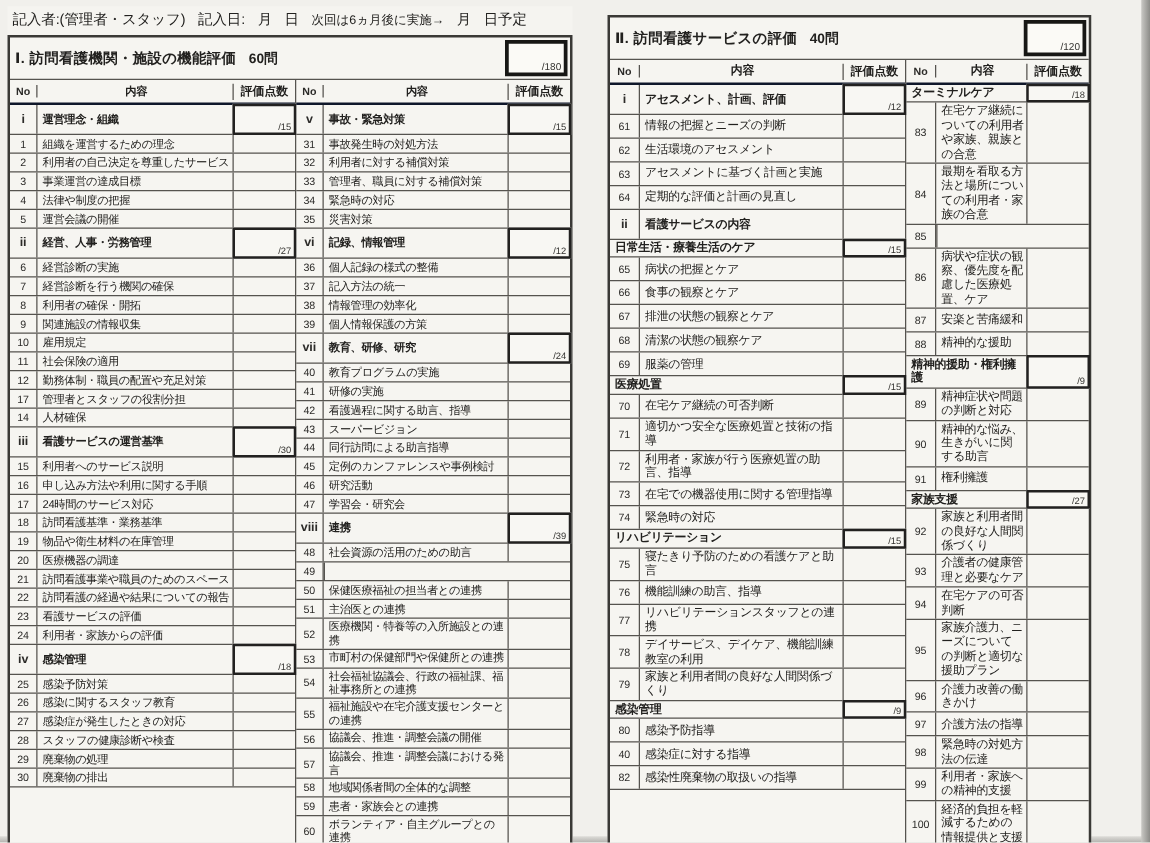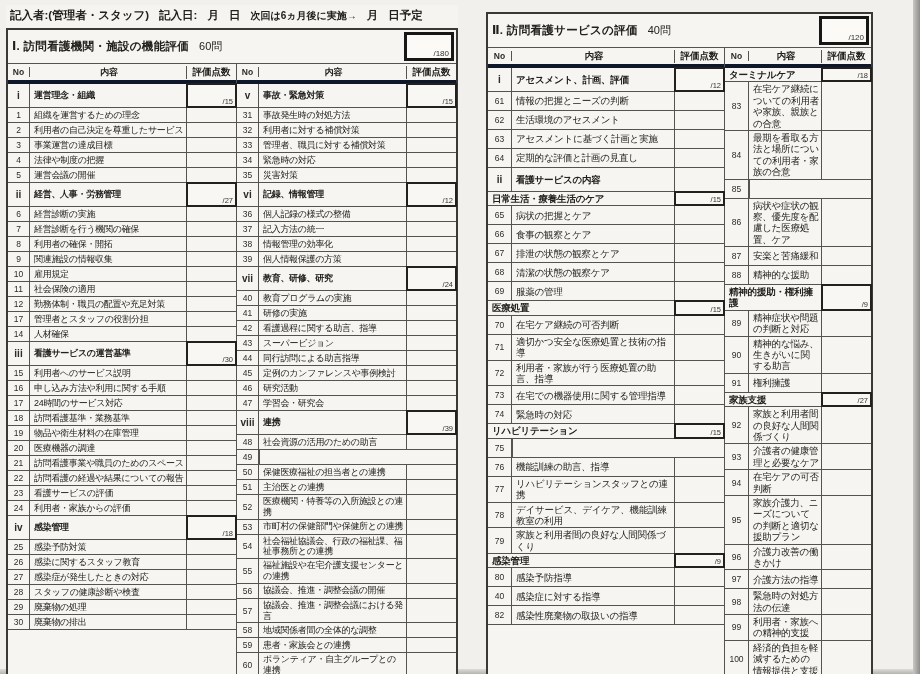--- a/index.html
+++ b/index.html
@@ -20,49 +20,49 @@
     content:""; position:absolute; left:0; bottom:0; width:100%; height:5px;
     background:linear-gradient(to bottom,#dddcd8,#b4b3af);
   }
   .page { position:absolute; background:#f5f4f0; }
   #page1 { left:6px; top:5px; width:452px; }
   #page2 { left:486px; top:12px; width:387px; }
 
   
   .formline {
     display:flex; align-items:baseline; gap:10px;
-    font-weight:bold; font-size:11.5px; padding:3px 2px 5px 4px;
+    font-weight:normal; font-size:11.5px; padding:3px 2px 5px 4px;
     white-space:nowrap;
   }
   .formline .small { font-size:10px; }
 
   .frame { border:2px solid #3a3936; background:#f6f5f1; }
 
   .titleband {
     display:flex; align-items:center; position:relative;
     min-height:34px; border-bottom:1px solid #55534f; padding:2px 4px;
   }
   .titleband .ttl { font-weight:bold; font-size:11.5px; letter-spacing:.3px; }
-  .titleband .cnt { font-weight:normal; font-size:11px; margin-left:10px; }
+  .titleband .cnt { font-weight:bold; font-size:11px; margin-left:10px; }
   .totalbox {
     position:absolute; right:2px; top:2px; width:50px; height:29px;
     border:3px solid #171715; background:#fbfaf6;
     display:flex; align-items:flex-end; justify-content:flex-end;
     font-size:8px; padding:0 2px 0 0; color:#33322f;
   }
 
   .groups { display:flex; align-items:stretch; }
   .group { display:flex; flex-direction:column; }
   .group.ga { border-right:1px solid #55534f; }
   #page1 .ga { width:229px; } #page1 .gb { flex:1; }
   #page2 .ga { width:237px; } #page2 .gb { flex:1; }
 
   .hrow {
     display:flex; align-items:center; min-height:20px;
-    border-bottom:4px solid #0f172a; font-weight:bold;
+    border-bottom:2px solid #0f172a; font-weight:bold;
   }
   .hrow .no { font-size:8.5px; }
   .hrow .content { justify-content:center; font-size:10.5px; letter-spacing:4px; }
   .hrow .score { font-size:9.5px; justify-content:center; padding:0; }
 
   .row { display:flex; align-items:stretch; border-bottom:1px solid #55534f; }
   .no {
     width:22px; flex:0 0 22px; border-right:1px solid #55534f;
     display:flex; align-items:center; justify-content:center;
     font-size:8.5px; color:#2c2b29;
@@ -597,20 +597,21 @@
               <div class="score"></div>
             </div>
             <div class="row sub">
               <div class="content">リハビリテーション</div>
               <div class="score">
                 <div class="scorebox">/15</div>
               </div>
             </div>
             <div class="row item">
               <div class="no">75</div>
+              <div class="content">寝たきり予防のための看護ケアと助言</div>
               <div class="score"></div>
             </div>
             <div class="row item">
               <div class="no">76</div>
               <div class="content">機能訓練の助言、指導</div>
               <div class="score"></div>
             </div>
             <div class="row item">
               <div class="no">77</div>
               <div class="content">リハビリテーションスタッフとの連携</div>

